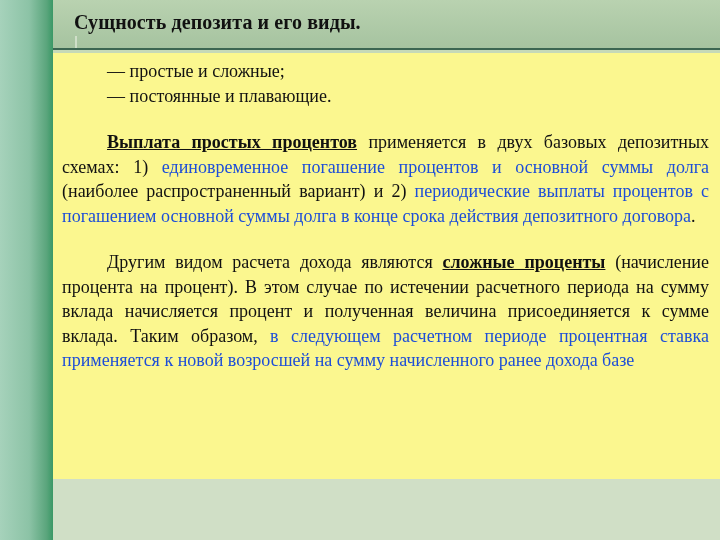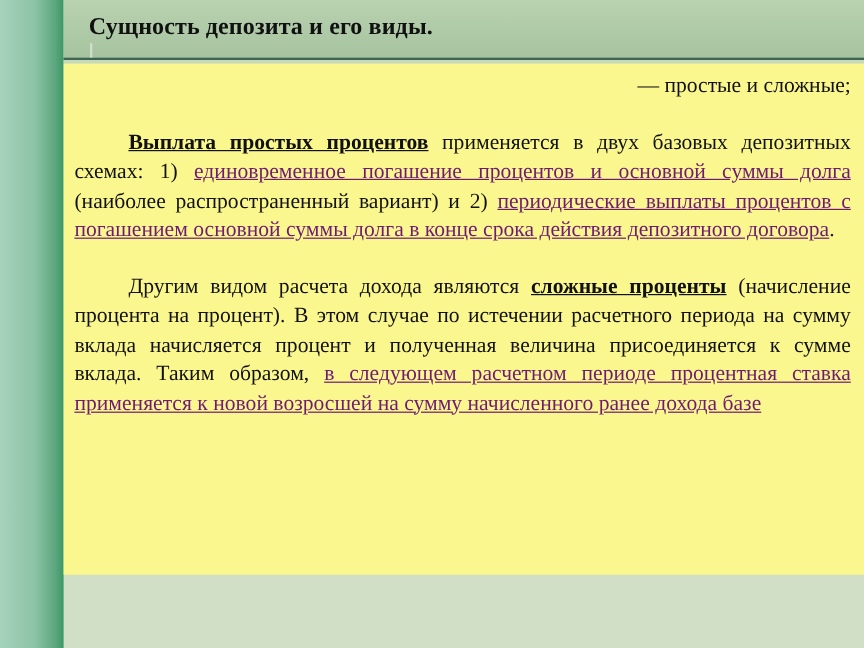--- a/index.html
+++ b/index.html
@@ -35,37 +35,38 @@
       position: absolute; left: 53px; top: 53px; width: 667px; height: 426px;
       background: #fbf78f;
     }
     .content {
       position: absolute; left: 9px; top: 6px; width: 647px;
       font-size: 18px; line-height: 24.5px; color: #111;
       text-align: justify;
     }
     .content p { margin: 0; text-indent: 45px; }
     .content p.gap { margin-top: 22px; }
-    .content .dash-line { text-indent: 45px; text-align: right; }
+    .content .dash-line { text-indent: 45px; text-align: left; }
     .u { text-decoration: underline; font-weight: bold; }
-    .blue { color: #701a75; text-decoration: underline; }
+    .blue { color: #1d4ed8; }
   </style>
 </head>
 <body>
 
 <div class="left-strip"></div>
 
 <div class="title-bar">
   <h1 class="page-title">Сущность депозита и его виды.</h1>
 </div>
 <div class="title-underline"></div>
 
 <div class="content-box">
   <div class="content">
 
     <p class="dash-line">— простые и сложные;</p>
+    <p class="dash-line">— постоянные и плавающие.</p>
 
     <p class="gap"><span class="u">Выплата простых процентов</span><span> применяется в двух базовых депозитных схемах: 1) </span><span class="blue">единовременное погашение процентов и основной суммы долга</span><span> (наиболее распространенный вариант) и 2) </span><span class="blue">периодические выплаты процентов с погашением основной суммы долга в конце срока действия депозитного договора</span><span>.</span></p>
 
     <p class="gap"><span>Другим видом расчета дохода являются </span><span class="u">сложные проценты</span><span> (начисление процента на процент). В этом случае по истечении расчетного периода на сумму вклада начисляется процент и полученная величина присоединяется к сумме вклада. Таким образом, </span><span class="blue">в следующем расчетном периоде процентная ставка применяется к новой возросшей на сумму начисленного ранее дохода базе</span></p>
 
   </div>
 </div>
 
 </body></html>

